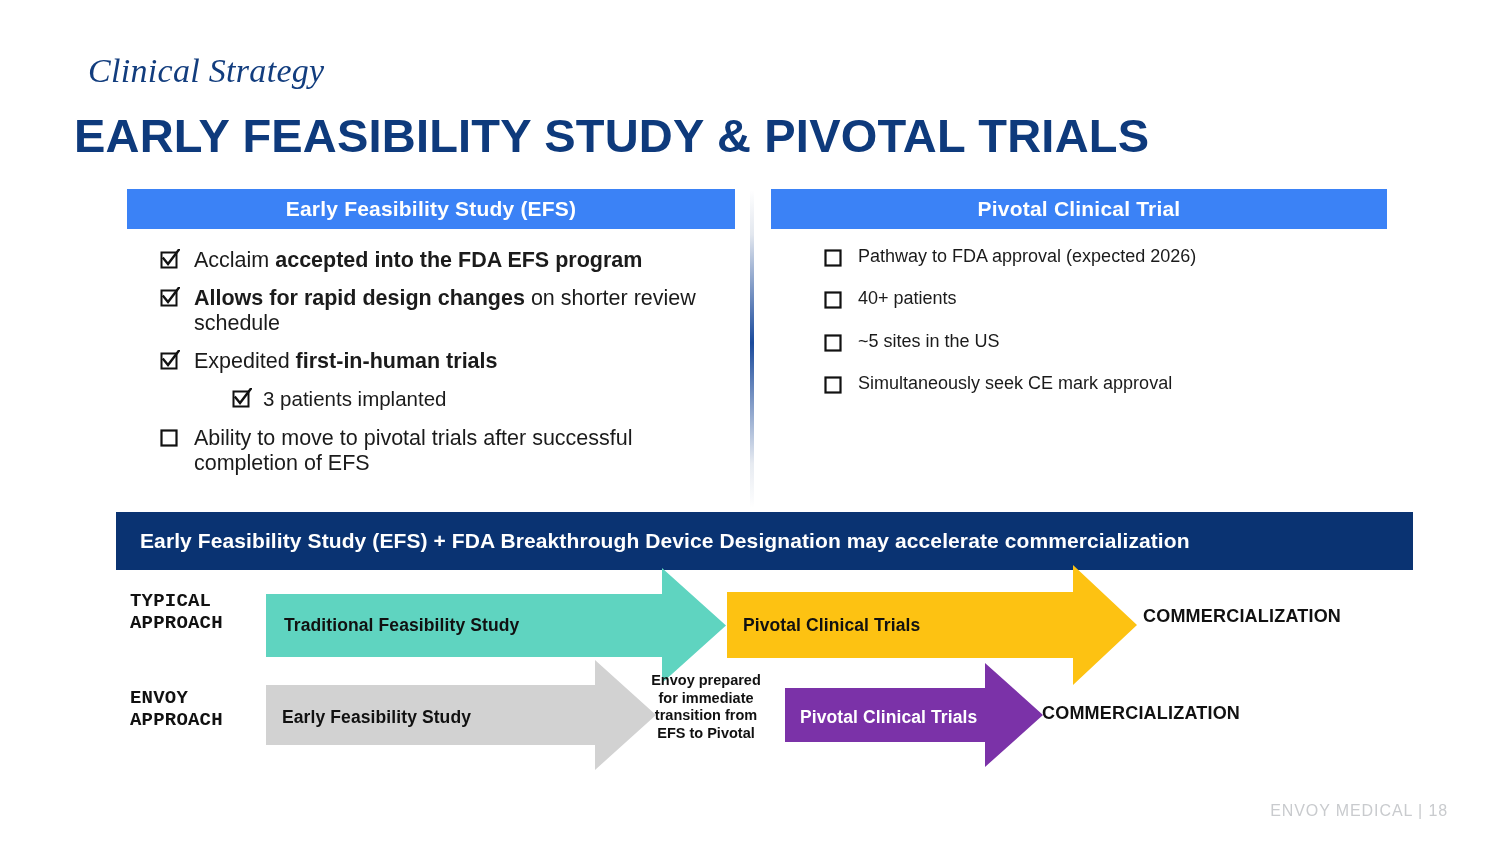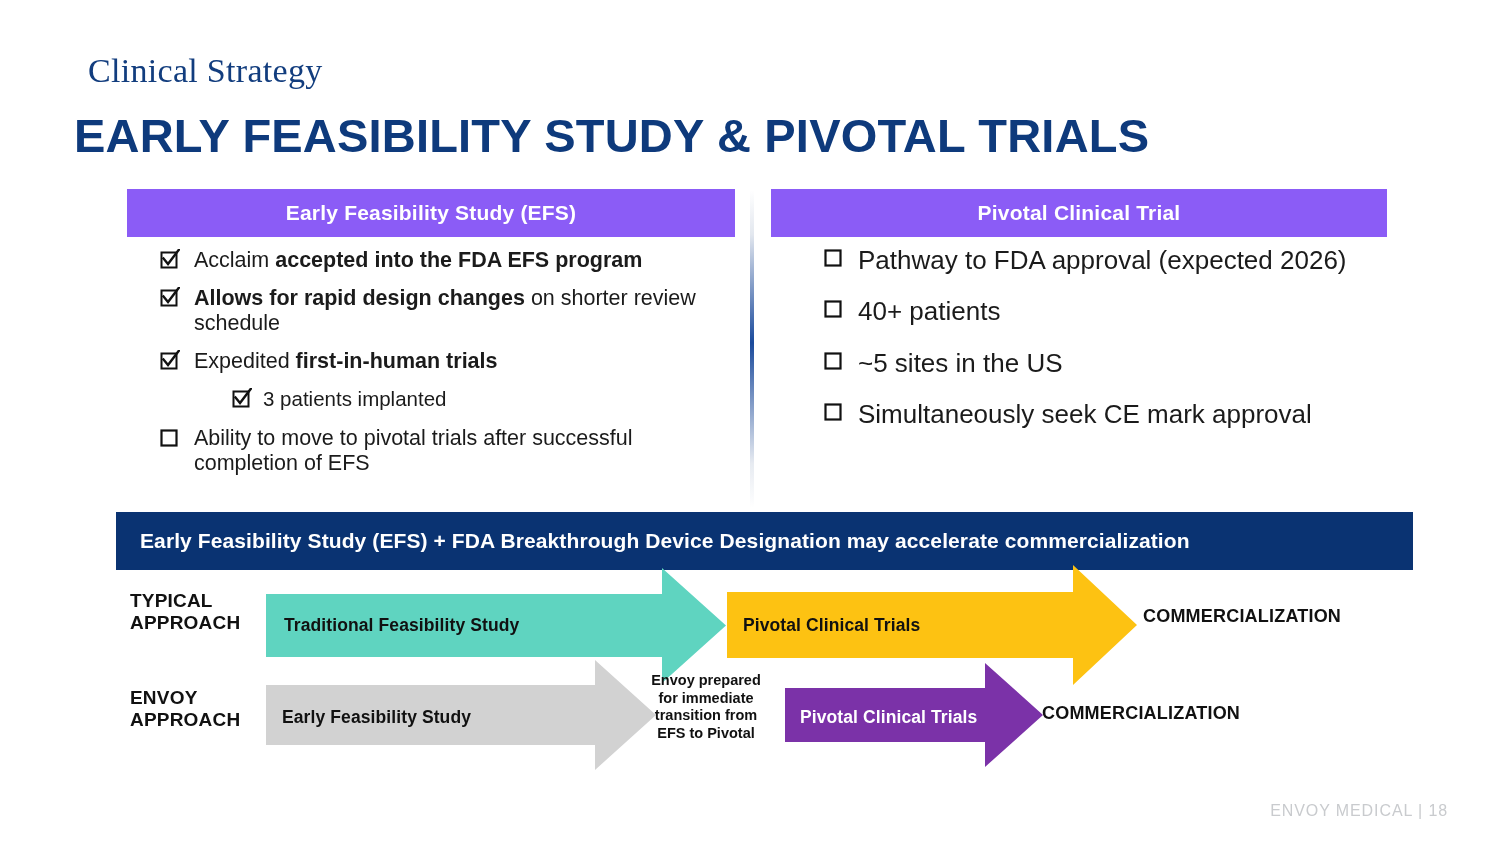--- a/index.html
+++ b/index.html
@@ -9,39 +9,40 @@
     font-family: "Liberation Sans", sans-serif;
     position: relative;
     overflow: hidden;
   }
 
   
   .eyebrow {
     position: absolute;
     left: 88px; top: 52px;
     font-family: "Liberation Serif", serif;
+    font-style: italic;
     font-size: 34px;
     color: #123D7E;
     letter-spacing: .3px;
   }
   .headline {
     position: absolute;
     left: 74px; top: 108px;
     font-size: 47px;
     font-weight: bold;
     color: #0E3A7C;
     letter-spacing: .2px;
     white-space: nowrap;
   }
 
   
   .panel-head {
     position: absolute;
-    height: 48px;
-    background: #8b5cf6;
+    height: 40px;
+    background: #3b82f6;
     color: #ffffff;
     font-size: 21px;
     font-weight: bold;
     display: flex;
     align-items: center;
     justify-content: center;
     letter-spacing: .2px;
   }
   #efs-head   { left: 127px; top: 189px; width: 608px; }
   #pivot-head { left: 771px; top: 189px; width: 616px; }
@@ -63,21 +64,21 @@
   #pivot-bullets { left: 784px; top: 246px; width: 600px; }
 
   .bullet {
     display: flex;
     align-items: flex-start;
     font-size: 21.5px;
     color: #1B1B1B;
     line-height: 1.13;
     margin-bottom: 14px;
   }
-  #pivot-bullets .bullet { margin-bottom: 22px; font-size: 26px; padding-left: 40px; }
+  #pivot-bullets .bullet { margin-bottom: 22px; font-size: 18px; padding-left: 40px; }
   .bullet.sub { margin-left: 44px; font-size: 20.5px; margin-bottom: 16px; padding-left: 28px; }
 
   .cbox {
     flex: 0 0 auto;
     width: 34px;
     position: relative;
     top: 1px;
     font-size: 20px;
     line-height: 1.15;
     color: #111;
@@ -104,20 +105,21 @@
   
   .diagram { position: absolute; left: 0; top: 560px; width: 1500px; height: 230px; }
 
   .approach-label {
     position: absolute;
     font-size: 19px;
     font-weight: bold;
     color: #111;
     line-height: 1.18;
     letter-spacing: .2px;
+    font-family: Liberation Mono, monospace;
   }
   #typical-label { left: 130px; top: 30px; }
   #envoy-label   { left: 130px; top: 127px; }
 
   .arrow {
     position: absolute;
     display: flex;
     align-items: center;
     font-size: 17.5px;
     font-weight: bold;

